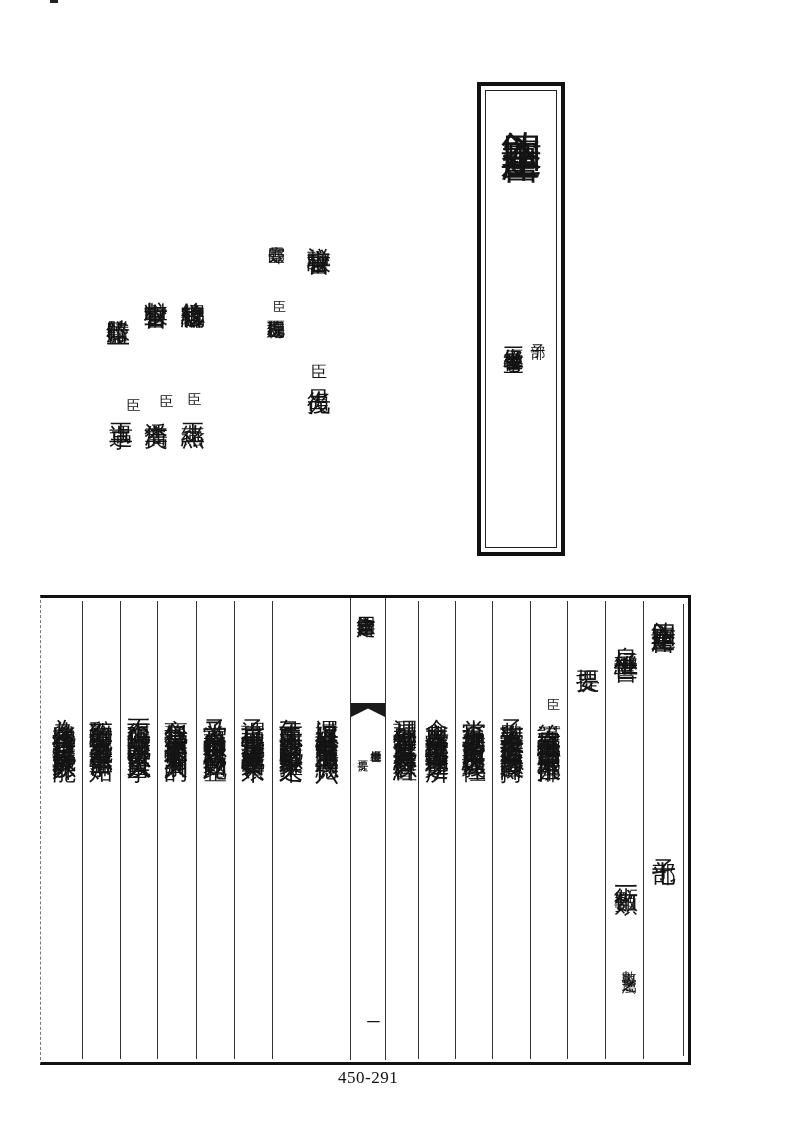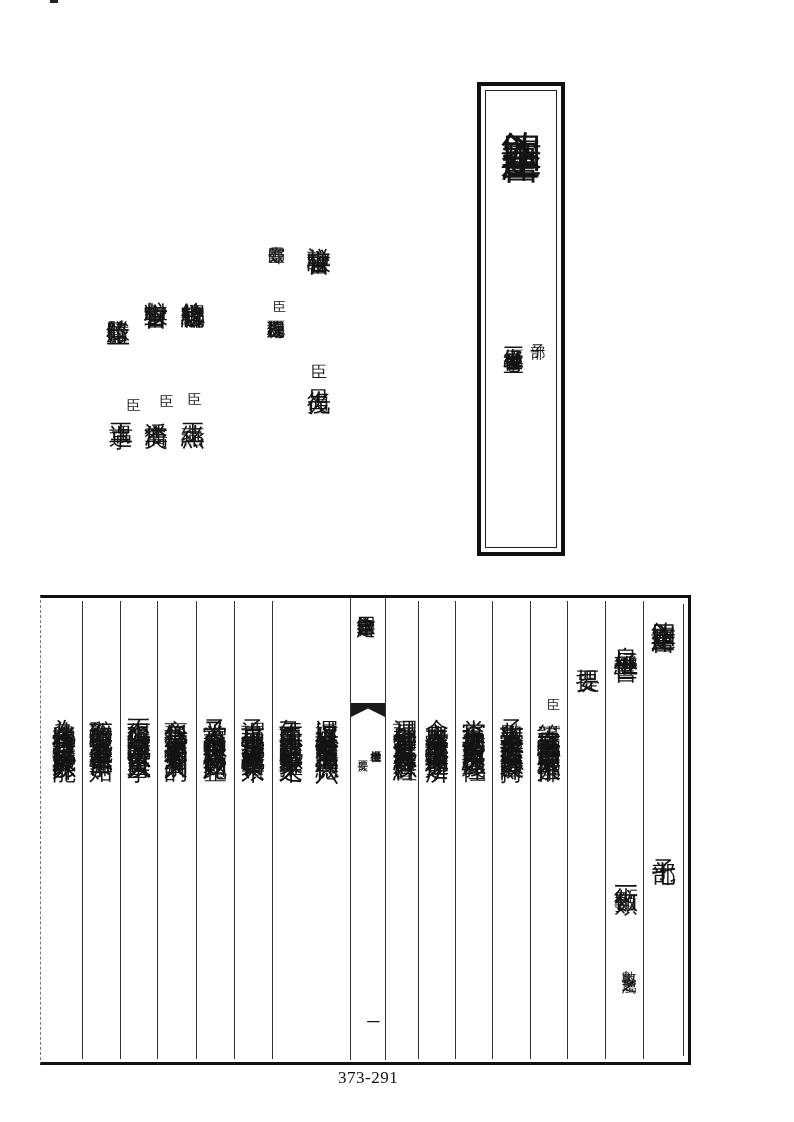--- a/index.html
+++ b/index.html
@@ -132,13 +132,13 @@
 
 <div class="vcol body-col" style="left:313px; top:700px;">運以運經世起於帝堯甲辰至後周顯德六</div>
 <div class="vcol body-col" style="left:277px; top:700px;">年己未而興亡治亂之蹟皆以卦象推之朱</div>
 <div class="vcol body-col" style="left:239px; top:700px;">子謂皇極是推步之書可謂能得其要領朱</div>
 <div class="vcol body-col" style="left:201px; top:700px;">子又嘗謂自易以後無人做得一物如此整</div>
 <div class="vcol body-col" style="left:162px; top:700px;">齊包括得盡又謂康節易看了却看別人的</div>
 <div class="vcol body-col" style="left:125px; top:700px;">不得而張崏亦謂此書本以天道質以人事</div>
 <div class="vcol body-col" style="left:87px; top:700px;">辭約而義廣天下之能事畢矣蓋自邵子始</div>
 <div class="vcol body-col" style="left:50px; top:700px;">為此學其後自張行成祝泌等數家以外能</div>
 
-<div class="page-num">373-291</div>
+<div class="page-num">450-291</div>
 
 </body></html>

